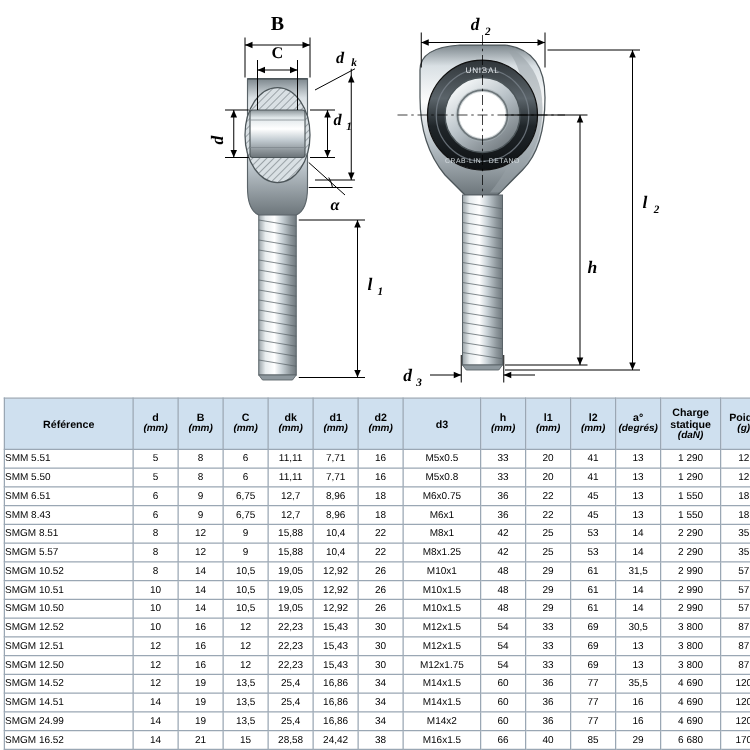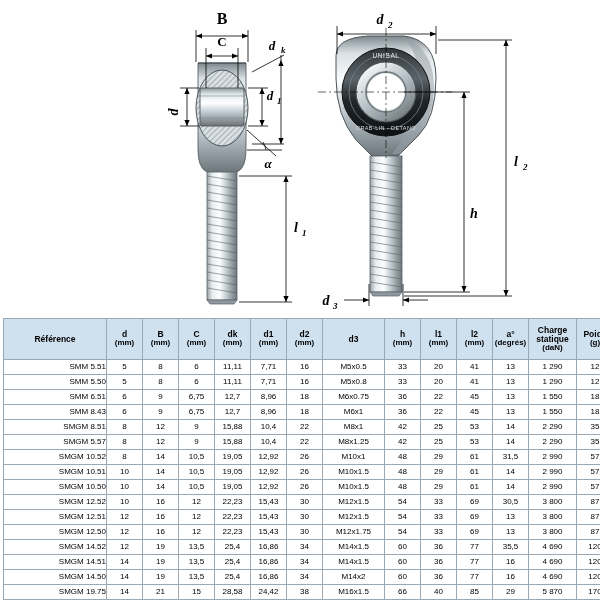--- a/index.html
+++ b/index.html
@@ -72,26 +72,27 @@
     background: #cfe0ef;
     font-weight: bold;
     font-size: 8.5px;
     height: 38px;
     padding: 1px 0;
   }
   table.spec thead th .unit {
     display: block;
     font-weight: bold;
     font-size: 8px;
+    font-style: italic;
   }
   table.spec tbody td {
     background: #ffffff;
   }
   table.spec tbody td.ref {
-    text-align: right;
+    text-align: left;
   }
   col.c-ref { width: 103px; }
   col.c-num { width: 36px; }
   col.c-d3  { width: 62px; }
   col.c-chg { width: 48px; }
   col.c-pds { width: 37px; }
 </style>
 </head>
 <body>
 
@@ -626,49 +627,49 @@
             <td>34</td>
             <td>M14x1.5</td>
             <td>60</td>
             <td>36</td>
             <td>77</td>
             <td>16</td>
             <td>4 690</td>
             <td>120</td>
           </tr>
           <tr>
-            <td class="ref">SMGM 14.50</td>
+            <td class="ref">SMGM 24.99</td>
             <td>14</td>
             <td>19</td>
             <td>13,5</td>
             <td>25,4</td>
             <td>16,86</td>
             <td>34</td>
             <td>M14x2</td>
             <td>60</td>
             <td>36</td>
             <td>77</td>
             <td>16</td>
             <td>4 690</td>
             <td>120</td>
           </tr>
           <tr>
-            <td class="ref">SMGM 19.75</td>
+            <td class="ref">SMGM 16.52</td>
             <td>14</td>
             <td>21</td>
             <td>15</td>
             <td>28,58</td>
             <td>24,42</td>
             <td>38</td>
             <td>M16x1.5</td>
             <td>66</td>
             <td>40</td>
             <td>85</td>
             <td>29</td>
-            <td>5 870</td>
+            <td>6 680</td>
             <td>170</td>
           </tr>
           <tr>
             <td class="ref">SMGM 16.51</td>
             <td>16</td>
             <td>21</td>
             <td>15</td>
             <td>28,58</td>
             <td>19,39</td>
             <td>38</td>

